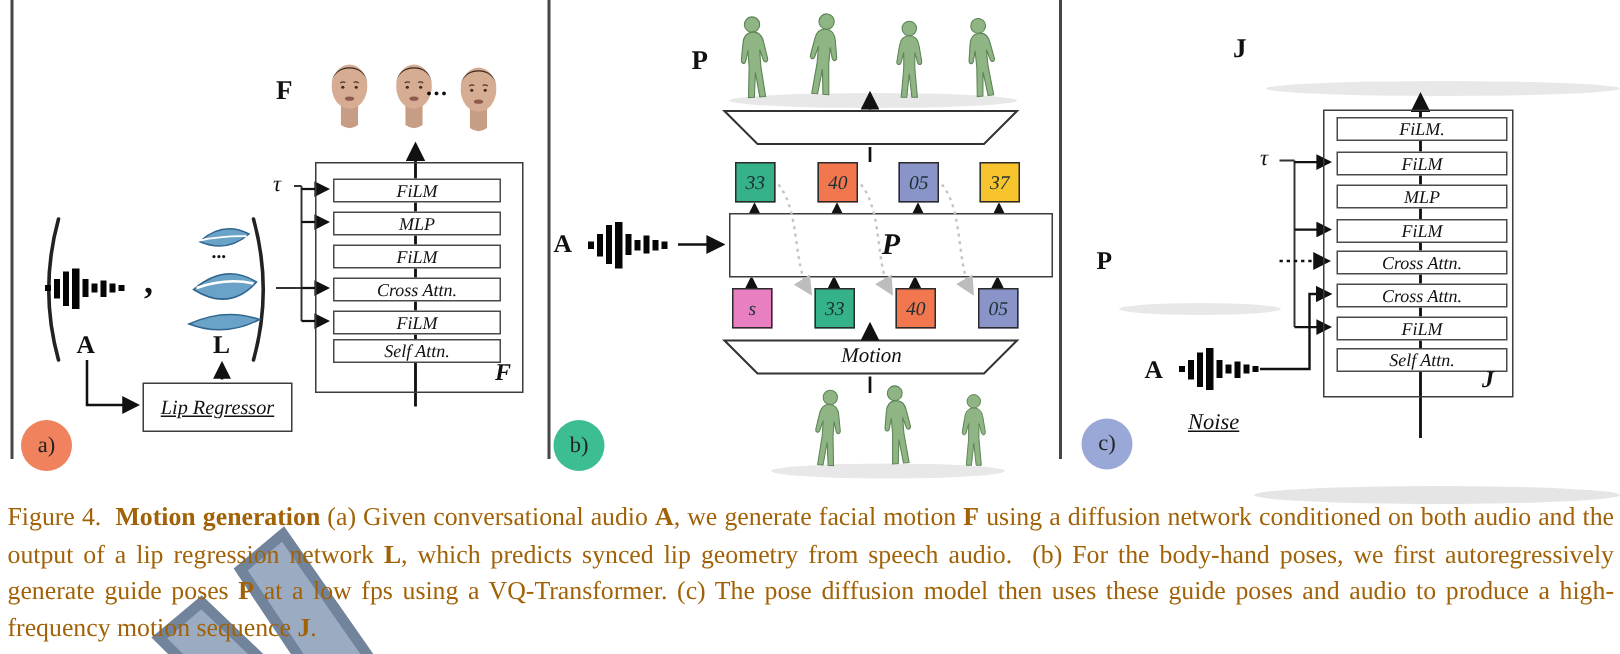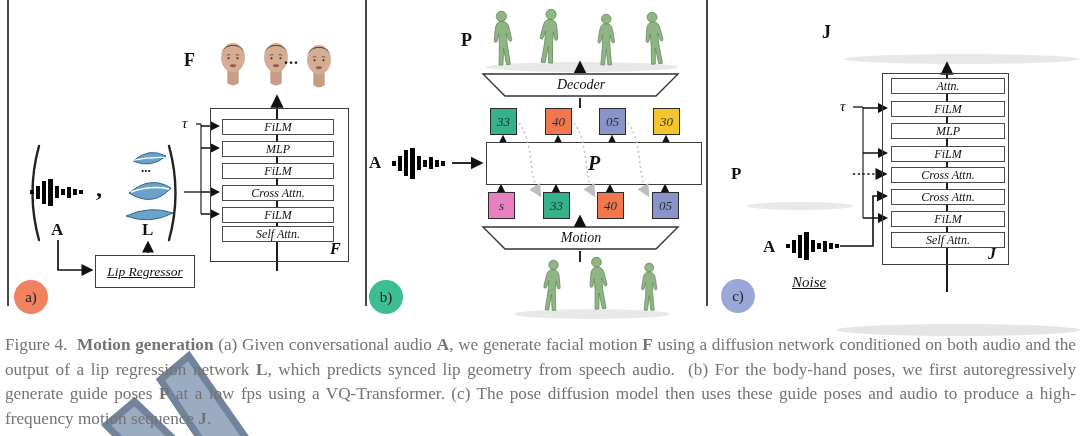--- a/index.html
+++ b/index.html
@@ -20,21 +20,21 @@
   .rowc{width:112px;}
   .tok{position:absolute;width:27px;height:27px;border:1.3px solid #2b2b2b;box-sizing:border-box;
        display:flex;align-items:center;justify-content:center;
        font-style:italic;font-size:13px;color:#1c2f33;}
   .wf{position:absolute;display:flex;align-items:center;gap:2px;}
   .wf b{display:block;width:4px;background:#050505;}
   .trap-lbl{position:absolute;width:174px;height:22px;display:flex;align-items:center;justify-content:center;
             font-style:italic;font-size:14px;}
   .scriptlbl{position:absolute;font-style:italic;font-weight:bold;font-size:16px;}
   .caption{position:absolute;left:5px;top:333px;width:1071px;
-           font-size:17.2px;line-height:24.5px;text-align:justify;color:#737373;}
+           font-size:17.2px;line-height:24.5px;text-align:justify;color:#a16207;}
   svg{display:block;}
   .overlay{pointer-events:none;}
 </style>
 </head>
 <body>
 
 <div class="fig">
 
   <svg class="abs" width="1080" height="436" viewBox="0 0 1080 436" style="left:0;top:0;">
     <defs>
@@ -215,31 +215,28 @@
   <div class="row" style="left:222px;top:207px;">FiLM</div>
   <div class="row" style="left:222px;top:226px;">Self Attn.</div>
   <div class="scriptlbl" style="left:330px;top:240px;">F</div>
 
   <div class="badge" style="left: 14px; top: 280px; background: rgb(240, 130, 94);">
     <span>a)</span>
   </div>
 
   <div class="lbl bold" style="left:461px;top:30px;font-size:18px;">P</div>
 
-  <div class="trap-lbl" style="left:494px;top:74px;">
-    <span>Decoder</span>
-  </div>
   <div class="trap-lbl" style="left:494px;top:227px;">
     <span>Motion</span>
   </div>
 
   <div class="tok" style="left: 490px; top: 108px; background: rgb(53, 178, 138);">33</div>
   <div class="tok" style="left: 545px; top: 108px; background: rgb(242, 118, 78);">40</div>
   <div class="tok" style="left: 599px; top: 108px; background: rgb(139, 148, 200);">05</div>
-  <div class="tok" style="left: 653px; top: 108px; background: rgb(248, 196, 46);">30</div>
+  <div class="tok" style="left: 653px; top: 108px; background: rgb(248, 196, 46);">37</div>
 
   <div class="wbox" style="left:486px;top:142px;width:214px;height:41px;display:flex;align-items:center;justify-content:center;">
     <span class="ital bold" style="font-size:20px;">P</span>
   </div>
 
   <div class="tok" style="left: 488px; top: 192px; background: rgb(231, 127, 192);">s</div>
   <div class="tok" style="left: 543px; top: 192px; background: rgb(53, 178, 138);">33</div>
   <div class="tok" style="left: 597px; top: 192px; background: rgb(242, 118, 78);">40</div>
   <div class="tok" style="left: 652px; top: 192px; background: rgb(139, 148, 200);">05</div>
 
@@ -271,21 +268,21 @@
       <b style="height:28px;width:5px"></b>
       <b style="height:12px"></b>
       <b style="height:6px"></b>
       <b style="height:11px"></b>
       <b style="height:6px"></b>
       <b style="height:4px"></b>
   </div>
   <div class="lbl ital" style="left:792px;top:274px;font-size:15px;text-decoration:underline;">Noise</div>
 
   <div class="obox" style="left:882px;top:73px;width:125px;height:190px;"></div>
-  <div class="row rowc" style="left:891px;top:78px;">Attn.</div>
+  <div class="row rowc" style="left:891px;top:78px;">FiLM.</div>
   <div class="row rowc" style="left:891px;top:101px;">FiLM</div>
   <div class="row rowc" style="left:891px;top:123px;">MLP</div>
   <div class="row rowc" style="left:891px;top:146px;">FiLM</div>
   <div class="row rowc" style="left:891px;top:167px;">Cross Attn.</div>
   <div class="row rowc" style="left:891px;top:189px;">Cross Attn.</div>
   <div class="row rowc" style="left:891px;top:211px;">FiLM</div>
   <div class="row rowc" style="left:891px;top:232px;">Self Attn.</div>
   <div class="scriptlbl" style="left:988px;top:245px;">J</div>
 
   <div class="badge" style="left: 721px; top: 279px; background: rgb(154, 168, 216);">

